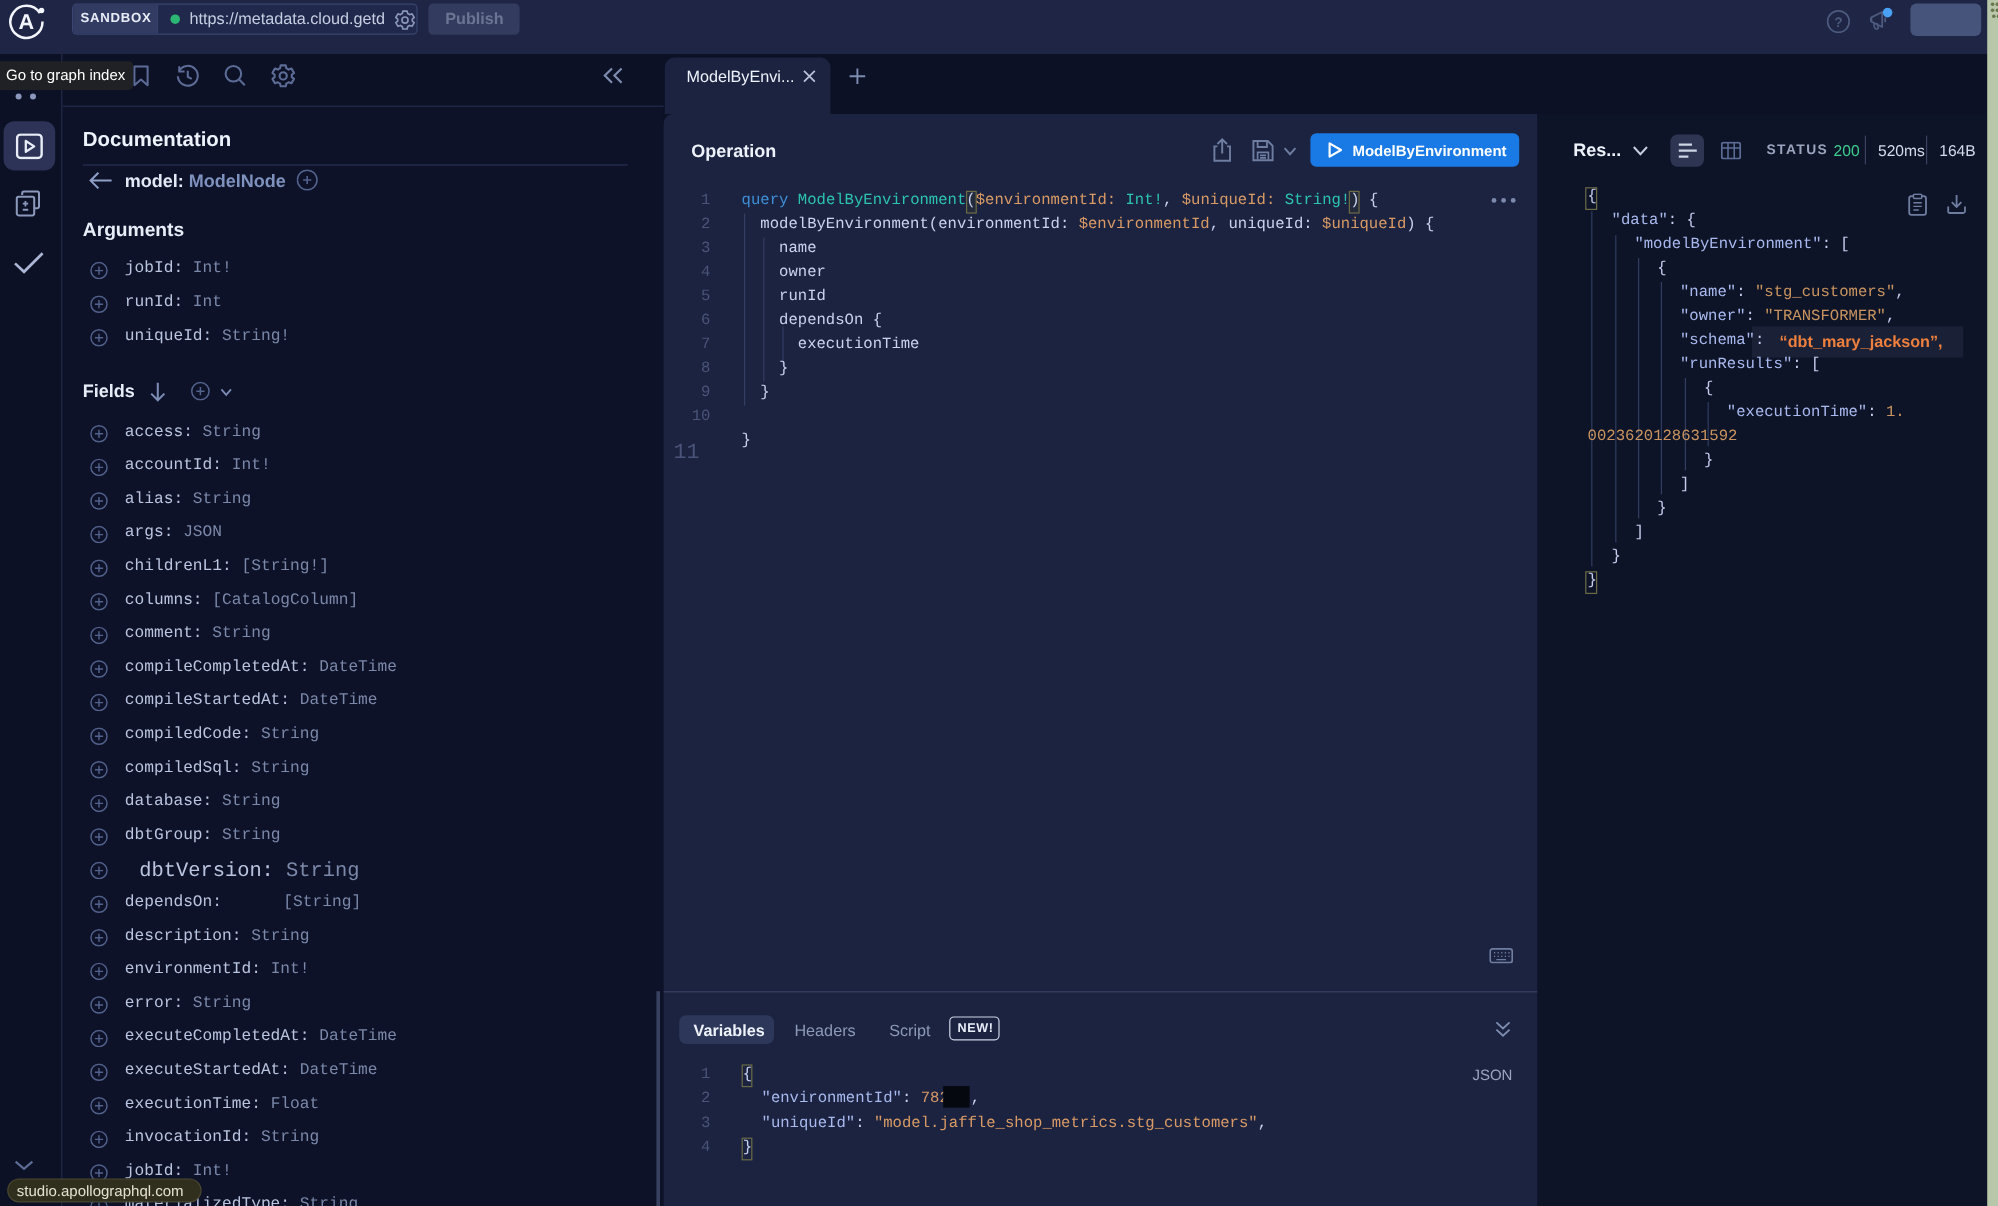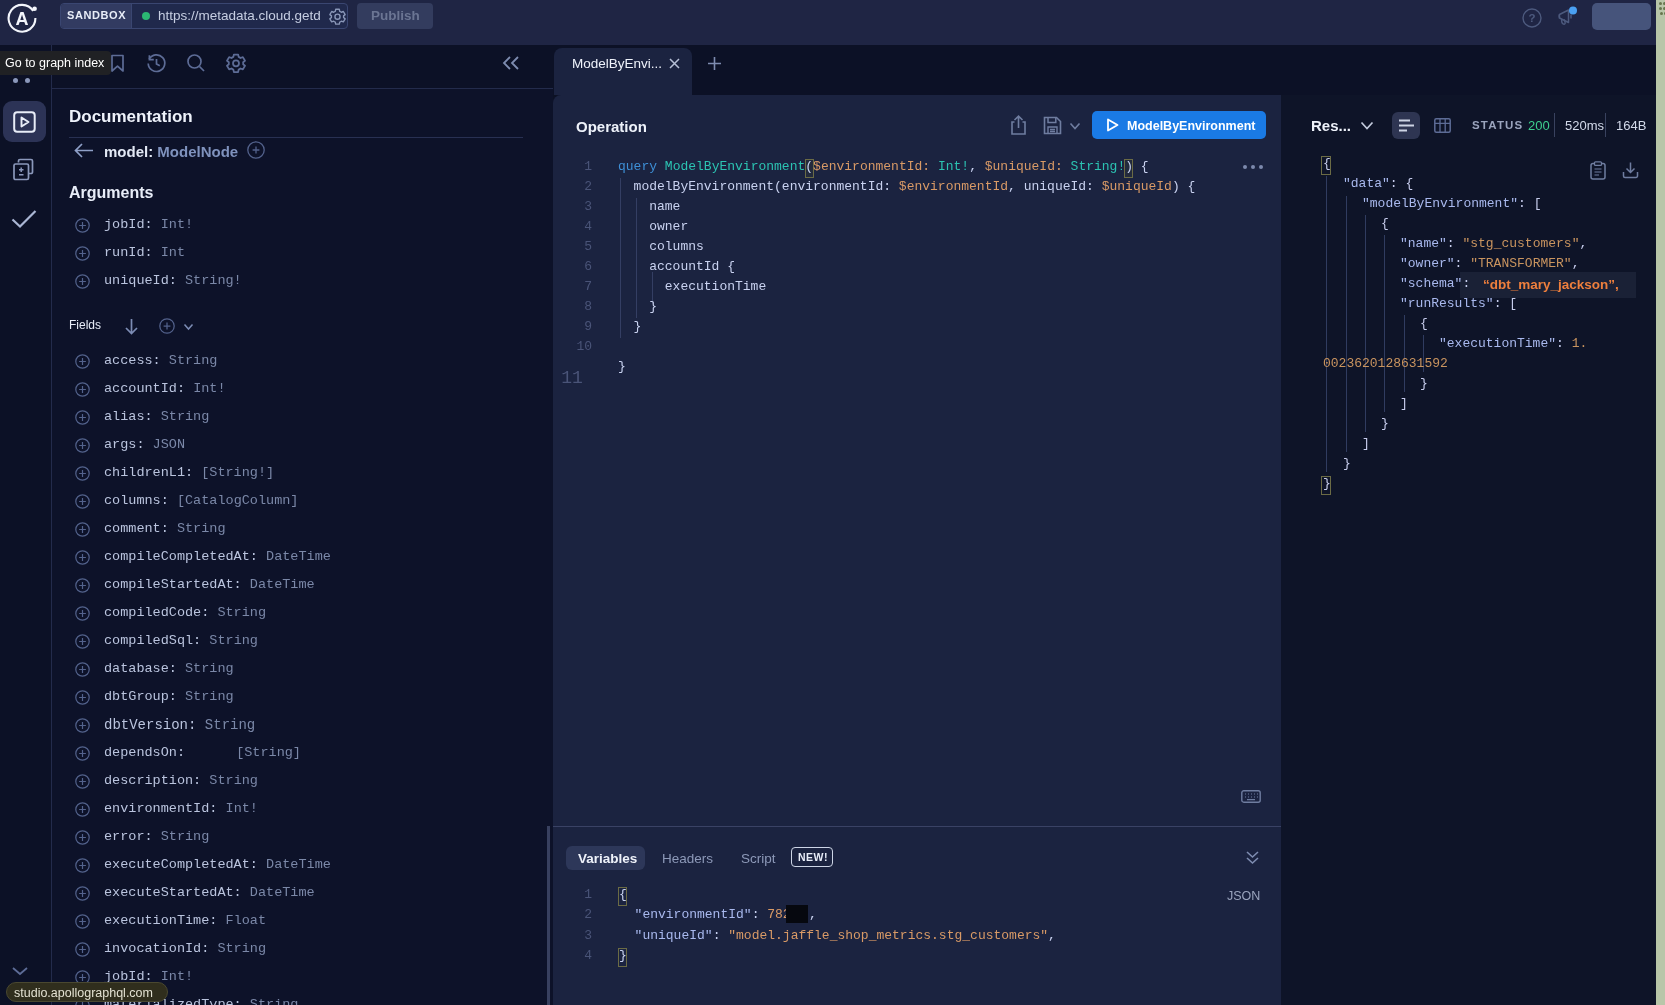--- a/index.html
+++ b/index.html
@@ -112,21 +112,21 @@
 <svg class="abs" style="left:75px;top:246px;" width="15" height="15" viewBox="0 0 15 15">
 <circle cx="7.5" cy="7.5" r="6.7" fill="none" stroke="#53628c" stroke-width="1.2"></circle>
 <path d="M7.5 4.1 V10.9 M4.1 7.5 H10.9" stroke="#53628c" stroke-width="1.2"></path>
 </svg>
 <div class="abs mono" style="left:104px;top:245px;font-size:13.5px;color:#bac4de;white-space:pre;">runId: <span style="color:#7b88a8;">Int</span></div>
 <svg class="abs" style="left:75px;top:274px;" width="15" height="15" viewBox="0 0 15 15">
 <circle cx="7.5" cy="7.5" r="6.7" fill="none" stroke="#53628c" stroke-width="1.2"></circle>
 <path d="M7.5 4.1 V10.9 M4.1 7.5 H10.9" stroke="#53628c" stroke-width="1.2"></path>
 </svg>
 <div class="abs mono" style="left:104px;top:273px;font-size:13.5px;color:#bac4de;white-space:pre;">uniqueId: <span style="color:#7b88a8;">String!</span></div>
-<div class="abs" style="left:69px;top:318px;font-size:12px;font-weight:normal;color:#e8edf8;">Fields</div>
+<div class="abs" style="left:69px;top:318px;font-size:15px;font-weight:bold;color:#e8edf8;">Fields</div>
 <svg class="abs" style="left:124px;top:318px;" width="15" height="17" viewBox="0 0 15 17">
 <path d="M7.5 1 V15 M2 10 L7.5 15.5 L13 10" fill="none" stroke="#7c8cb4" stroke-width="1.7"></path>
   </svg>
 <svg class="abs" style="left:159px;top:318px;" width="16" height="16" viewBox="0 0 16 16">
 <circle cx="8.0" cy="8.0" r="7.2" fill="none" stroke="#53628c" stroke-width="1.25"></circle>
 <path d="M8.0 4.6 V11.4 M4.6 8.0 H11.4" stroke="#53628c" stroke-width="1.25"></path>
 </svg>
 <svg class="abs" style="left:183px;top:323px;" width="11" height="8" viewBox="0 0 11 8">
 <path d="M1.5 1.5 L5.5 6 L9.5 1.5" fill="none" stroke="#7c8cb4" stroke-width="1.5"></path>
   </svg>
@@ -192,21 +192,21 @@
 <div class="abs mono" style="left:104px;top:661px;font-size:13.5px;color:#bac4de;white-space:pre;">database: <span style="color:#7b88a8;">String</span></div>
 <svg class="abs" style="left:75px;top:690px;" width="15" height="15" viewBox="0 0 15 15">
 <circle cx="7.5" cy="7.5" r="6.7" fill="none" stroke="#53628c" stroke-width="1.2"></circle>
 <path d="M7.5 4.1 V10.9 M4.1 7.5 H10.9" stroke="#53628c" stroke-width="1.2"></path>
 </svg>
 <div class="abs mono" style="left:104px;top:689px;font-size:13.5px;color:#bac4de;white-space:pre;">dbtGroup: <span style="color:#7b88a8;">String</span></div>
 <svg class="abs" style="left:75px;top:718px;" width="15" height="15" viewBox="0 0 15 15">
 <circle cx="7.5" cy="7.5" r="6.7" fill="none" stroke="#53628c" stroke-width="1.2"></circle>
 <path d="M7.5 4.1 V10.9 M4.1 7.5 H10.9" stroke="#53628c" stroke-width="1.2"></path>
 </svg>
-<div class="abs mono" style="left:104px;top:717px;font-size:14px;color:#bac4de;white-space:pre;">dbtVersion: <span style="color:#7b88a8;">String</span></div>
+<div class="abs mono" style="left:116px;top:717px;font-size:17px;color:#bac4de;white-space:pre;">dbtVersion: <span style="color:#7b88a8;">String</span></div>
 <svg class="abs" style="left:75px;top:746px;" width="15" height="15" viewBox="0 0 15 15">
 <circle cx="7.5" cy="7.5" r="6.7" fill="none" stroke="#53628c" stroke-width="1.2"></circle>
 <path d="M7.5 4.1 V10.9 M4.1 7.5 H10.9" stroke="#53628c" stroke-width="1.2"></path>
 </svg>
 <div class="abs mono" style="left:104px;top:745px;font-size:13.5px;color:#bac4de;white-space:pre;">dependsOn: <span style="color:#7b88a8;margin-left:43px;">[String]</span></div>
 <svg class="abs" style="left:75px;top:774px;" width="15" height="15" viewBox="0 0 15 15">
 <circle cx="7.5" cy="7.5" r="6.7" fill="none" stroke="#53628c" stroke-width="1.2"></circle>
 <path d="M7.5 4.1 V10.9 M4.1 7.5 H10.9" stroke="#53628c" stroke-width="1.2"></path>
 </svg>
 <div class="abs mono" style="left:104px;top:773px;font-size:13.5px;color:#bac4de;white-space:pre;">description: <span style="color:#7b88a8;">String</span></div>
@@ -287,22 +287,22 @@
 <div class="abs mono" style="left:552px;top:368px;width:40px;text-align:center;font-size:18px;color:#4a5478;">11</div>
 <div class="abs" style="left:620px;top:178px;width:1px;height:160px;background:#343e63;"></div>
 <div class="abs" style="left:636px;top:198px;width:1px;height:120px;background:#343e63;"></div>
 <div class="abs" style="left:652px;top:272px;width:1px;height:32px;background:#343e63;"></div>
 <div class="abs" style="left:805px;top:158.5px;width:9px;height:19px;border:1px solid #6b6b45;background:#232a3c;"></div>
 <div class="abs" style="left:1124px;top:158.5px;width:9px;height:19px;border:1px solid #6b6b45;background:#232a3c;"></div>
 <div class="abs mono" style="left:618px;top:159px;font-size:13px;color:#c9d2f0;white-space:pre;"><span style="color:#3e8fd6">query</span> <span style="color:#2cc3b2">ModelByEnvironment</span>(<span style="color:#d99a66">$environmentId:</span> <span style="color:#2cc3b2">Int!</span>, <span style="color:#d99a66">$uniqueId:</span> <span style="color:#2cc3b2">String!</span>) {</div>
 <div class="abs mono" style="left:618px;top:179px;font-size:13px;color:#c9d2f0;white-space:pre;">  modelByEnvironment(environmentId: <span style="color:#d99a66">$environmentId</span>, uniqueId: <span style="color:#d99a66">$uniqueId</span>) {</div>
 <div class="abs mono" style="left:618px;top:199px;font-size:13px;color:#c9d2f0;white-space:pre;">    name</div>
 <div class="abs mono" style="left:618px;top:219px;font-size:13px;color:#c9d2f0;white-space:pre;">    owner</div>
-<div class="abs mono" style="left:618px;top:239px;font-size:13px;color:#c9d2f0;white-space:pre;">    columns</div>
-<div class="abs mono" style="left:618px;top:259px;font-size:13px;color:#c9d2f0;white-space:pre;">    accountId {</div>
+<div class="abs mono" style="left:618px;top:239px;font-size:13px;color:#c9d2f0;white-space:pre;">    runId</div>
+<div class="abs mono" style="left:618px;top:259px;font-size:13px;color:#c9d2f0;white-space:pre;">    dependsOn {</div>
 <div class="abs mono" style="left:618px;top:279px;font-size:13px;color:#c9d2f0;white-space:pre;">      executionTime</div>
 <div class="abs mono" style="left:618px;top:299px;font-size:13px;color:#c9d2f0;white-space:pre;">    }</div>
 <div class="abs mono" style="left:618px;top:319px;font-size:13px;color:#c9d2f0;white-space:pre;">  }</div>
 <div class="abs mono" style="left:618px;top:339px;font-size:13px;color:#c9d2f0;white-space:pre;"></div>
 <div class="abs mono" style="left:618px;top:359px;font-size:13px;color:#c9d2f0;white-space:pre;">}</div>
 <svg class="abs" style="left:1241px;top:790px;" width="20" height="13" viewBox="0 0 20 13">
 <rect x="0.8" y="0.8" width="18.4" height="11.4" rx="2" fill="none" stroke="#6f7da0" stroke-width="1.4"></rect>
 <path d="M4 4 h1 M7 4 h1 M10 4 h1 M13 4 h1 M16 4 h1 M4 7 h1 M7 7 h1 M10 7 h1 M13 7 h1 M16 7 h1 M6 9.7 h8" stroke="#6f7da0" stroke-width="1.2"></path>
 </svg>
 <div class="abs" style="left:566px;top:846px;width:79px;height:24px;background:#2d3759;border-radius:6px;"></div>

